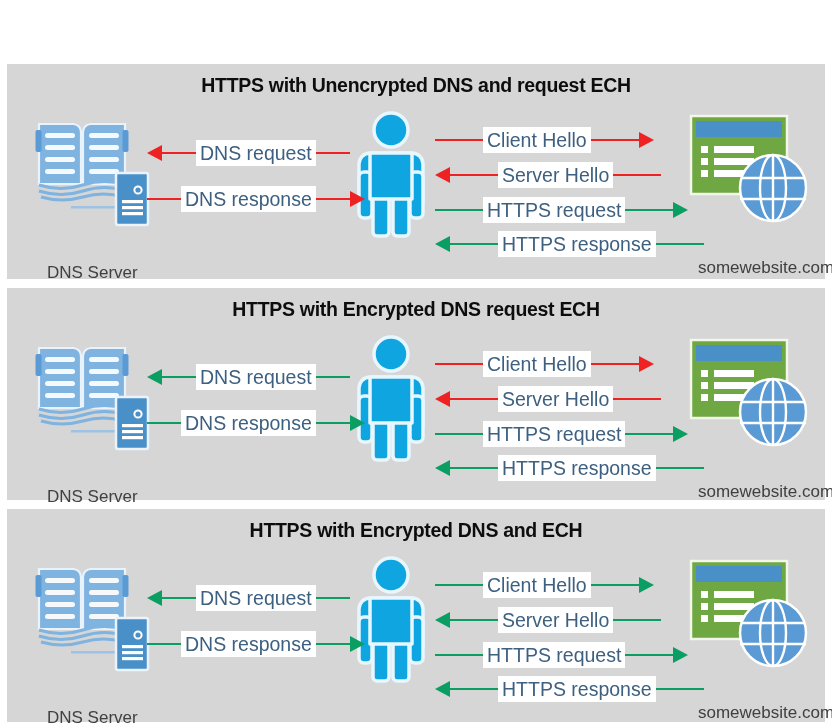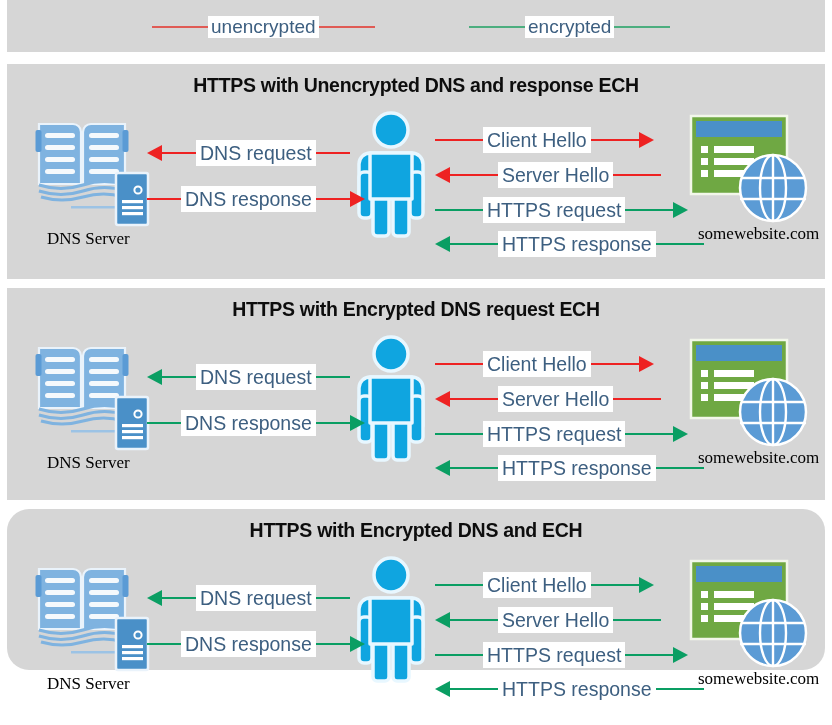--- a/index.html
+++ b/index.html
@@ -9,21 +9,21 @@
     -webkit-font-smoothing:antialiased;
     position:relative;overflow:hidden;
   }
   .canvas{position:absolute;inset:0;width:832px;height:725px;background:#ffffff;}
 
   
   .panel{position:absolute;left:7px;width:818px;background:#d6d6d6;}
   .panel-legend{top:0px;height:52px;}
   .panel-1{top:64px;height:215px;}
   .panel-2{top:288px;height:212px;}
-  .panel-3{top:509px;height:161px;border-radius:22px;}
+  .panel-3{top:509px;height:213px;}
 
   
   .legend-item{position:absolute;top:16px;height:22px;display:flex;align-items:center;}
   .legend-line{height:2px;width:56px;}
   .legend-text{
     background:#ffffff;color:#3d5f80;
     font-size:19px;line-height:22px;padding:0 3px;white-space:nowrap;
     font-family:"Liberation Sans","DejaVu Sans",sans-serif;
   }
   #legend-unencrypted{left:145px;}
@@ -32,22 +32,23 @@
   
   .panel-title{
     position:absolute;left:0;right:0;top:10px;
     text-align:center;color:#0d0d0d;
     font-size:19.5px;font-weight:bold;letter-spacing:-0.3px;
     font-family:"Liberation Sans","DejaVu Sans",sans-serif;
   }
 
   
   .node-label{
-    position:absolute;color:#000000;font-size:17px;white-space:nowrap;
-    font-family:Liberation Serif, serif;
+    position:absolute;color:#404040;font-size:17px;white-space:nowrap;
+    font-family:Liberation Sans, sans-serif;
+    margin-top:34px;
   }
   .label-dns{left:40px;}
   .label-web{left:691px;}
 
   
   .icon-dns{position:absolute;left:26px;top:48px;width:120px;height:116px;}
   .icon-person{position:absolute;left:346px;top:46px;width:76px;height:128px;}
   .icon-web{position:absolute;left:678px;top:48px;width:128px;height:118px;}
 
   
@@ -60,35 +61,23 @@
   }
   .arrow{width:0;height:0;flex:0 0 auto;}
   .arrow-r{border-top:8px solid transparent;border-bottom:8px solid transparent;border-left:15px solid currentColor;}
   .arrow-l{border-top:8px solid transparent;border-bottom:8px solid transparent;border-right:15px solid currentColor;}
 </style>
 </head>
 <body>
 
 <div class="canvas">
 
-  <div class="panel panel-legend">
-    <div class="legend-item" id="legend-unencrypted">
-      <span class="legend-line" style="background: rgb(224, 91, 85);"></span>
-      <span class="legend-text">unencrypted</span>
-      <span class="legend-line" style="background: rgb(224, 91, 85);"></span>
-    </div>
-    <div class="legend-item" id="legend-encrypted">
-      <span class="legend-line" style="background: rgb(76, 174, 127);"></span>
-      <span class="legend-text">encrypted</span>
-      <span class="legend-line" style="background: rgb(76, 174, 127);"></span>
-    </div>
-  </div>
 
   <div class="panel panel-1">
-      <div class="panel-title">HTTPS with Unencrypted DNS and response ECH</div>
+      <div class="panel-title">HTTPS with Unencrypted DNS and request ECH</div>
       <div class="icon-dns"><svg viewBox="0 0 120 116" width="120" height="116">
     <g>
 
       <g stroke="#eaf3fb" stroke-width="2.2">
         <path d="M6 12 h34 a8 8 0 0 1 8 8 v52 h-42 z" fill="#7fb3e0"></path>
         <path d="M92 12 h-34 a8 8 0 0 0 -8 8 v52 h42 z" fill="#7fb3e0"></path>
       </g>
       <rect x="2.5" y="18" width="6" height="22" rx="2" fill="#5b9bd5"></rect>
       <rect x="89.5" y="18" width="6" height="22" rx="2" fill="#5b9bd5"></rect>
       <g fill="#ffffff" opacity="0.92">

